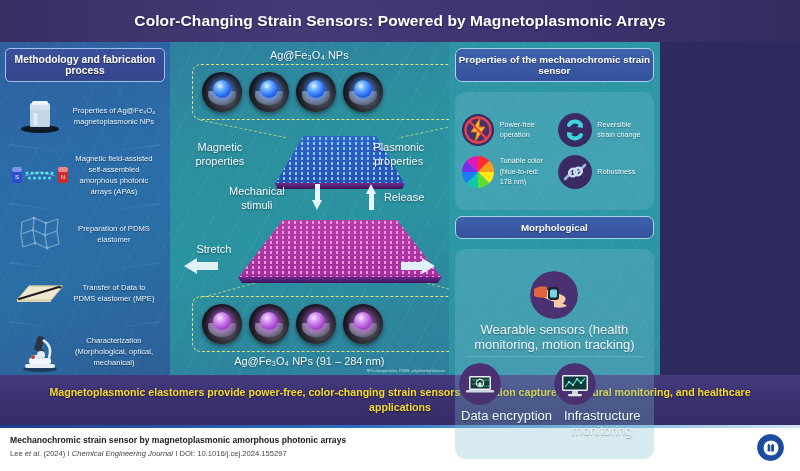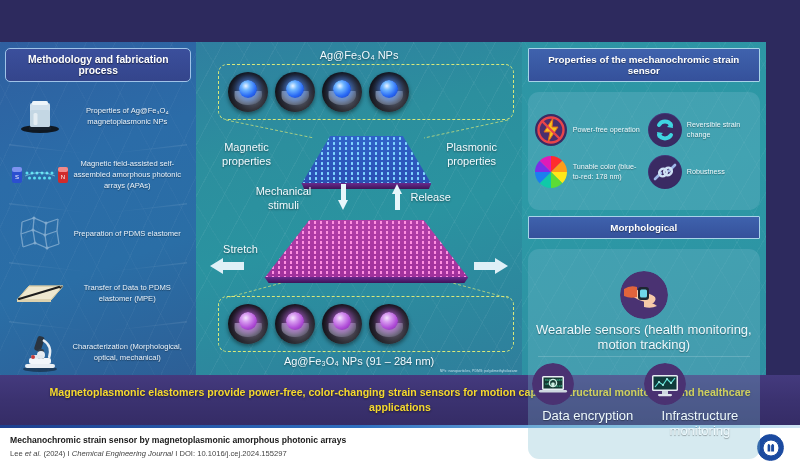--- a/index.html
+++ b/index.html
@@ -21,21 +21,21 @@
     background: linear-gradient(90deg,#3a2f63 0%,#443a78 40%,#3d3370 70%,#332c5e 100%);
     display: flex; align-items: center; justify-content: center;
   }
   .title-bar .t {
     color: #ffffff; font-size: 15.5px; font-weight: bold;
     letter-spacing: .1px; text-shadow: 0 1px 2px rgba(0,0,0,.45);
   }
 
   
   .body-area {
-    position: absolute; left: 0; top: 42px; width: 766px; height: 333px;
+    position: absolute; left: 0; top: 42px; width: 660px; height: 333px;
     display: flex;
   }
 
   
   .col-left {
     position: relative; width: 205px; height: 333px;
     background: linear-gradient(160deg,#2f5fa0 0%,#2b6ca8 35%,#2a6ea6 65%,#2d5f96 100%);
     padding: 6px 5px 0 5px;
   }
   .col-left::after{
@@ -207,21 +207,21 @@
   .col-right::after{
     content:""; position:absolute; inset:0;
     background:
       repeating-linear-gradient(120deg, rgba(255,255,255,.045) 0 1px, transparent 1px 22px),
       repeating-linear-gradient(60deg, rgba(255,255,255,.03) 0 1px, transparent 1px 28px);
     pointer-events:none;
   }
   .rp-header {
     position: relative; z-index: 3;
     background: linear-gradient(180deg,#3f62ad 0%,#35519b 100%);
-    border: 1.3px solid #a8d4e8; border-radius: 1px;
+    border: 1.3px solid #a8d4e8; border-radius: 7px;
     color:#fff; font-size: 9.8px; font-weight:bold; text-align:center;
     padding: 5px 3px; text-shadow: 0 1px 1px rgba(0,0,0,.45);
   }
   .rp-card {
     position: relative; z-index: 3; margin-top: 10px;
     background: rgba(120,185,205,.30);
     border-radius: 11px;
     padding: 18px 4px;
   }
   .prop-grid { display:grid; grid-template-columns: 1fr 1fr; gap: 2px 4px; }
@@ -279,20 +279,23 @@
   }
   .uni { color:#1b4aa0; font-size:7.4px; font-weight:bold; line-height:1.25; }
 
   .lab-icon { display:block; }
 </style>
 </head>
 <body>
 
 <div id="poster">
 
+  <div class="title-bar">
+    <div class="t">Color-Changing Strain Sensors: Powered by Magnetoplasmonic Arrays</div>
+  </div>
 
   <div class="body-area">
 
     <div class="col-left">
       <div class="panel-header">Methodology and fabrication process</div>
 
       <div class="chev-list">
 
         <div class="chev">
           <div class="icon-slot">

